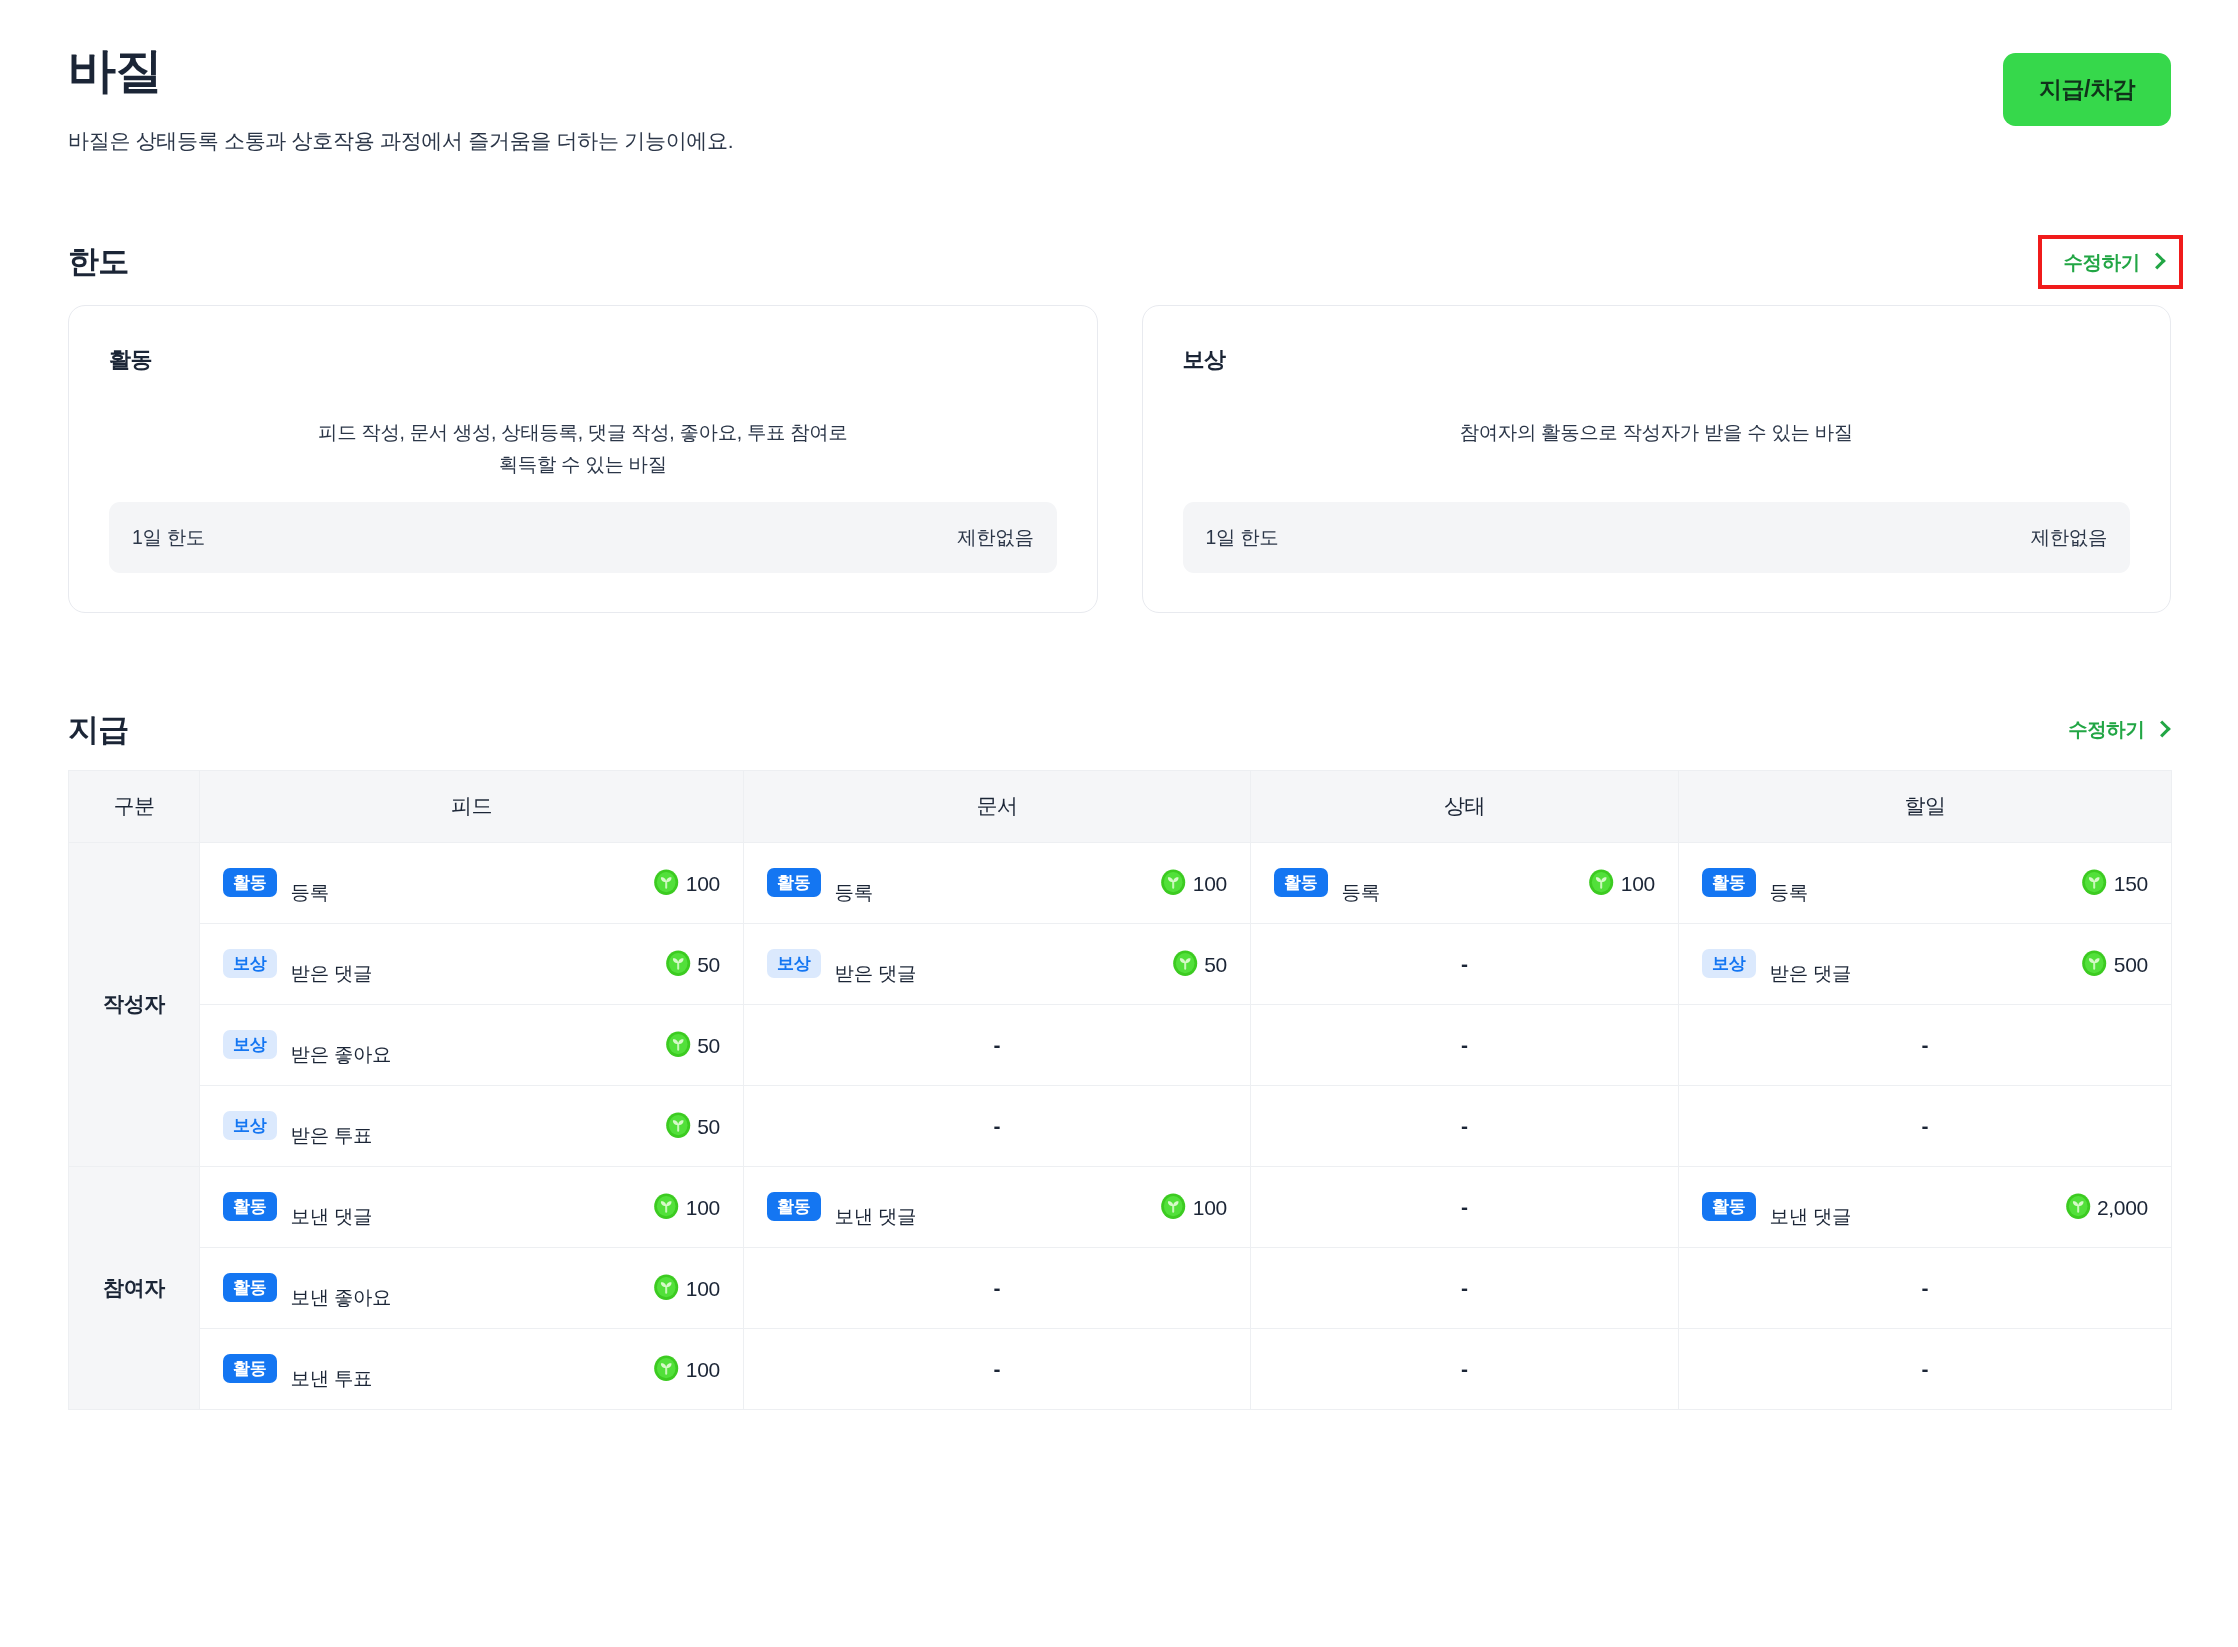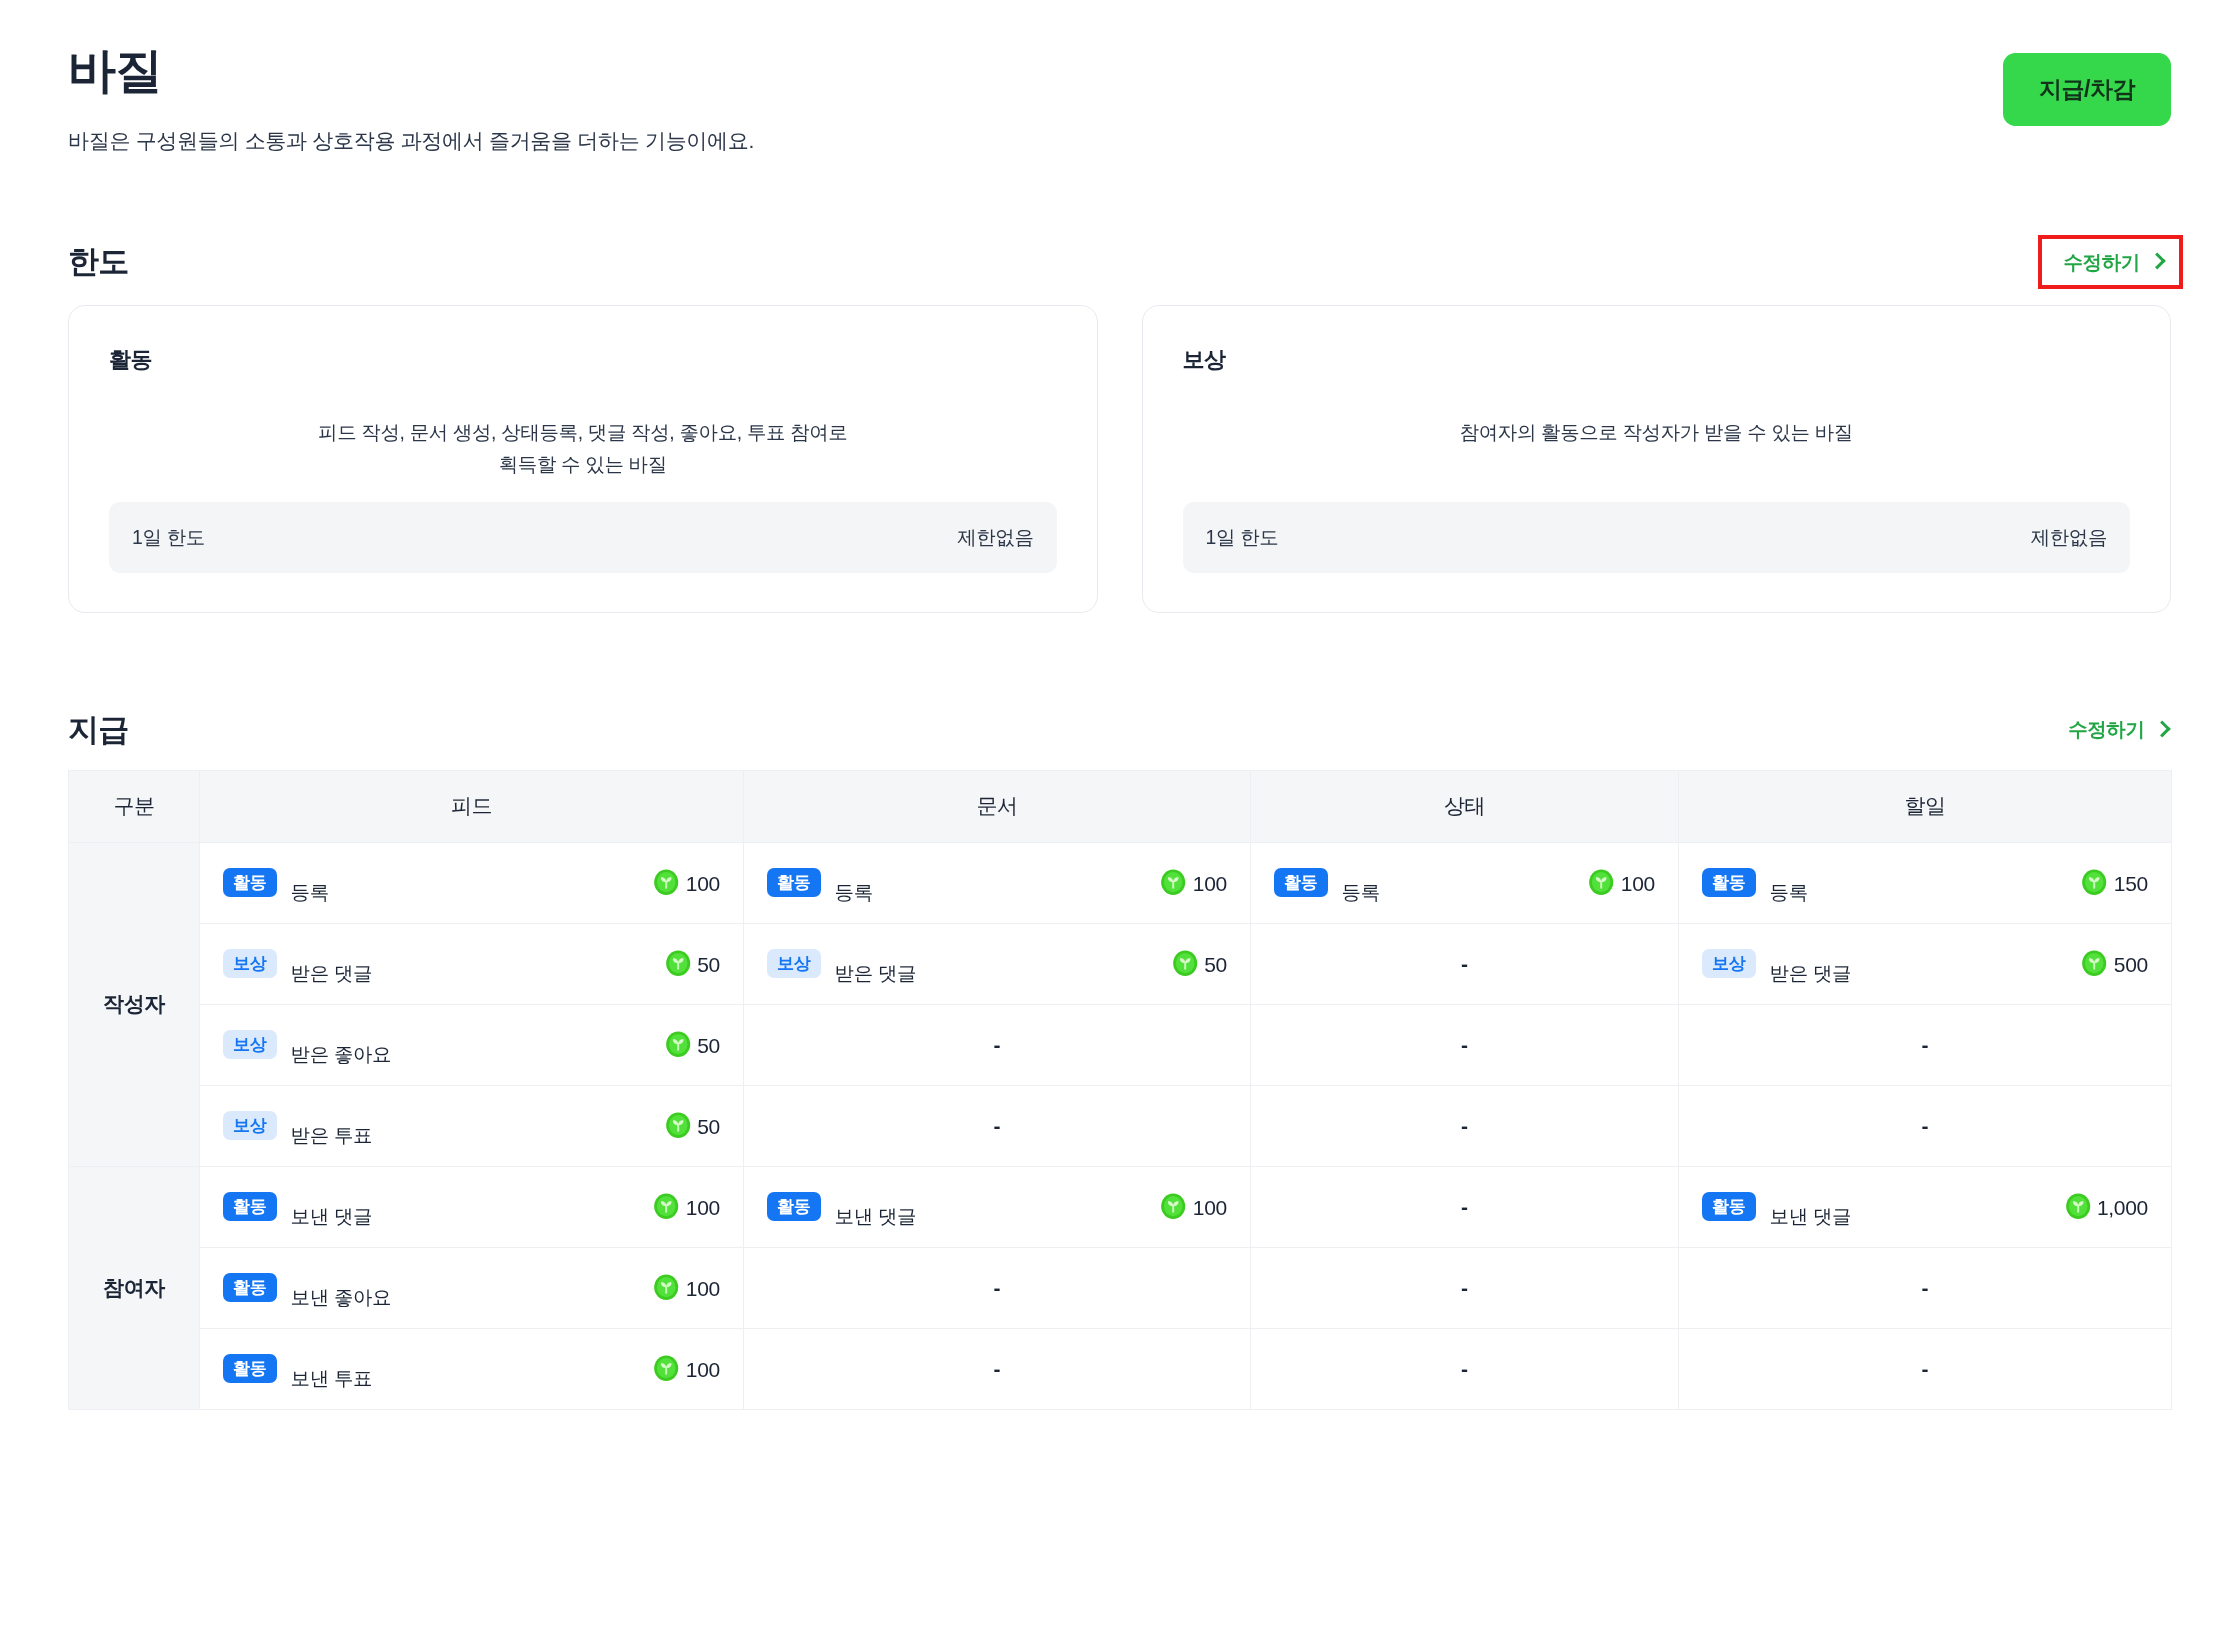--- a/index.html
+++ b/index.html
@@ -236,21 +236,21 @@
   }
 </style>
 </head>
 <body>
 
 <div class="page">
 
   <div class="page-header">
     <div class="header-left">
       <h1 class="page-title">바질</h1>
-      <p class="page-subtitle">바질은 구성원들의 소통과 상호작용 과정에서 즐거움을 더하는 기능이에요.</p>
+      <p class="page-subtitle">바질은 상태등록 소통과 상호작용 과정에서 즐거움을 더하는 기능이에요.</p>
     </div>
     <button class="primary-button">지급/차감</button>
   </div>
 
   <div class="limit-section">
     <div class="section-head">
       <h2 class="section-title">한도</h2>
       <button class="edit-link highlighted">
         <span>수정하기</span>
         <span class="chev"></span>
@@ -536,21 +536,21 @@
                   <span class="cell-label">보낸 댓글</span>
                 </span>
                 <span class="cell-right">
                   <span class="coin"><svg viewBox="0 0 34 34" width="26.4" height="26.4" xmlns="http://www.w3.org/2000/svg">
                       <ellipse cx="17" cy="17" rx="15.5" ry="16.5" fill="#3ccb21"></ellipse>
                       <ellipse cx="17" cy="17" rx="12" ry="13" fill="#52e03a"></ellipse>
                       <path d="M17 24 L17 16" stroke="#c8f7b9" stroke-width="2.6" stroke-linecap="round"></path>
                       <path d="M17 17 C11.5 17 9.8 13.6 10.3 10.6 C13.6 10.2 17 12 17 17 Z" fill="#d7f9c9"></path>
                       <path d="M17 17 C22.5 17 24.2 13.6 23.7 10.6 C20.4 10.2 17 12 17 17 Z" fill="#d7f9c9"></path>
                     </svg></span>
-                  <span>1,000</span>
+                  <span>2,000</span>
                 </span>
               </div>
             </td>
           </tr>
           <tr>
             <td class="data-cell">
               <div class="cell-inner">
                 <span class="cell-left">
                   <span class="tag activity">활동</span>
                   <span class="cell-label">보낸 좋아요</span>

